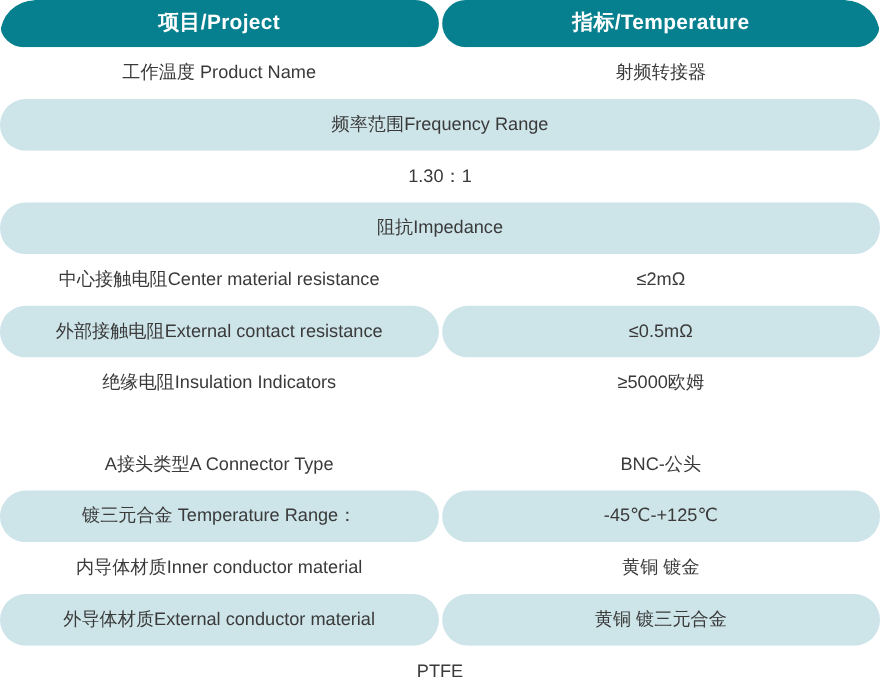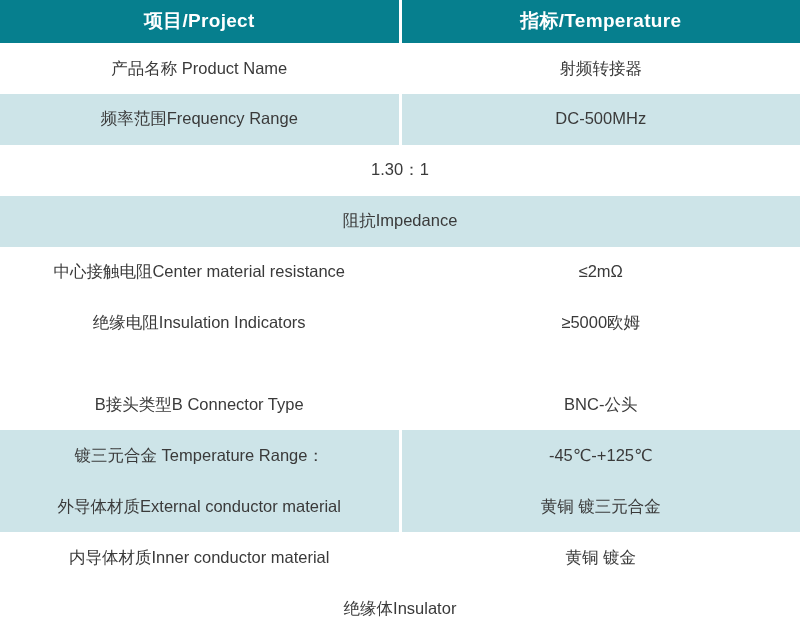--- a/index.html
+++ b/index.html
@@ -1,21 +1,21 @@
 <!DOCTYPE html>
 <html style="--header-bg: #067f8e; --alt-row-bg: #cde4e8; --body-text: #3a3a3a; --header-text: #ffffff;"><head>
 <meta charset="utf-8">
 <style>
   :root {
     --header-bg: #067f8e;
     --alt-row-bg: #cde4e8;
     --body-text: #3a3a3a;
     --header-text: #ffffff;
   }
-  * { box-sizing: border-box; }
+  * { box-sizing: border-box; border-radius: 32px; }
   html, body {
     margin: 0;
     padding: 0;
     background: #ffffff;
     font-family: "Liberation Sans", "DejaVu Sans", sans-serif;
   }
   .page {
     width: 800px;
     height: 634px;
     overflow: hidden;
@@ -64,69 +64,72 @@
 
 <div class="page">
   <div class="spec-table">
 
     <div class="row header-row">
       <div class="cell">项目/Project</div>
       <div class="cell">指标/Temperature</div>
     </div>
 
     <div class="row">
-      <div class="cell">产品名称 Product Name</div>
+      <div class="cell">工作温度 Product Name</div>
       <div class="cell">射频转接器</div>
     </div>
 
     <div class="row alt">
       <div class="cell">频率范围Frequency Range</div>
-      <div class="cell">DC-500MHz</div>
     </div>
 
     <div class="row">
       <div class="cell">1.30：1</div>
     </div>
 
     <div class="row alt">
       <div class="cell">阻抗Impedance</div>
     </div>
 
     <div class="row">
       <div class="cell">中心接触电阻Center material resistance</div>
       <div class="cell">≤2mΩ</div>
     </div>
 
+    <div class="row alt">
+      <div class="cell">外部接触电阻External contact resistance</div>
+      <div class="cell">≤0.5mΩ</div>
+    </div>
 
     <div class="row">
       <div class="cell">绝缘电阻Insulation Indicators</div>
       <div class="cell">≥5000欧姆</div>
     </div>
 
     <div class="row alt">
     </div>
 
     <div class="row">
-      <div class="cell">B接头类型B Connector Type</div>
+      <div class="cell">A接头类型A Connector Type</div>
       <div class="cell">BNC-公头</div>
     </div>
 
     <div class="row alt">
       <div class="cell">镀三元合金 Temperature Range：</div>
       <div class="cell">-45℃-+125℃</div>
     </div>
 
+    <div class="row">
+      <div class="cell">内导体材质Inner conductor material</div>
+      <div class="cell">黄铜 镀金</div>
+    </div>
+
     <div class="row alt">
       <div class="cell">外导体材质External conductor material</div>
       <div class="cell">黄铜 镀三元合金</div>
     </div>
 
     <div class="row">
-      <div class="cell">内导体材质Inner conductor material</div>
-      <div class="cell">黄铜 镀金</div>
-    </div>
-
-    <div class="row">
-      <div class="cell">绝缘体Insulator</div>
+      <div class="cell">PTFE</div>
     </div>
 
   </div>
 </div>
 
 </body></html>

